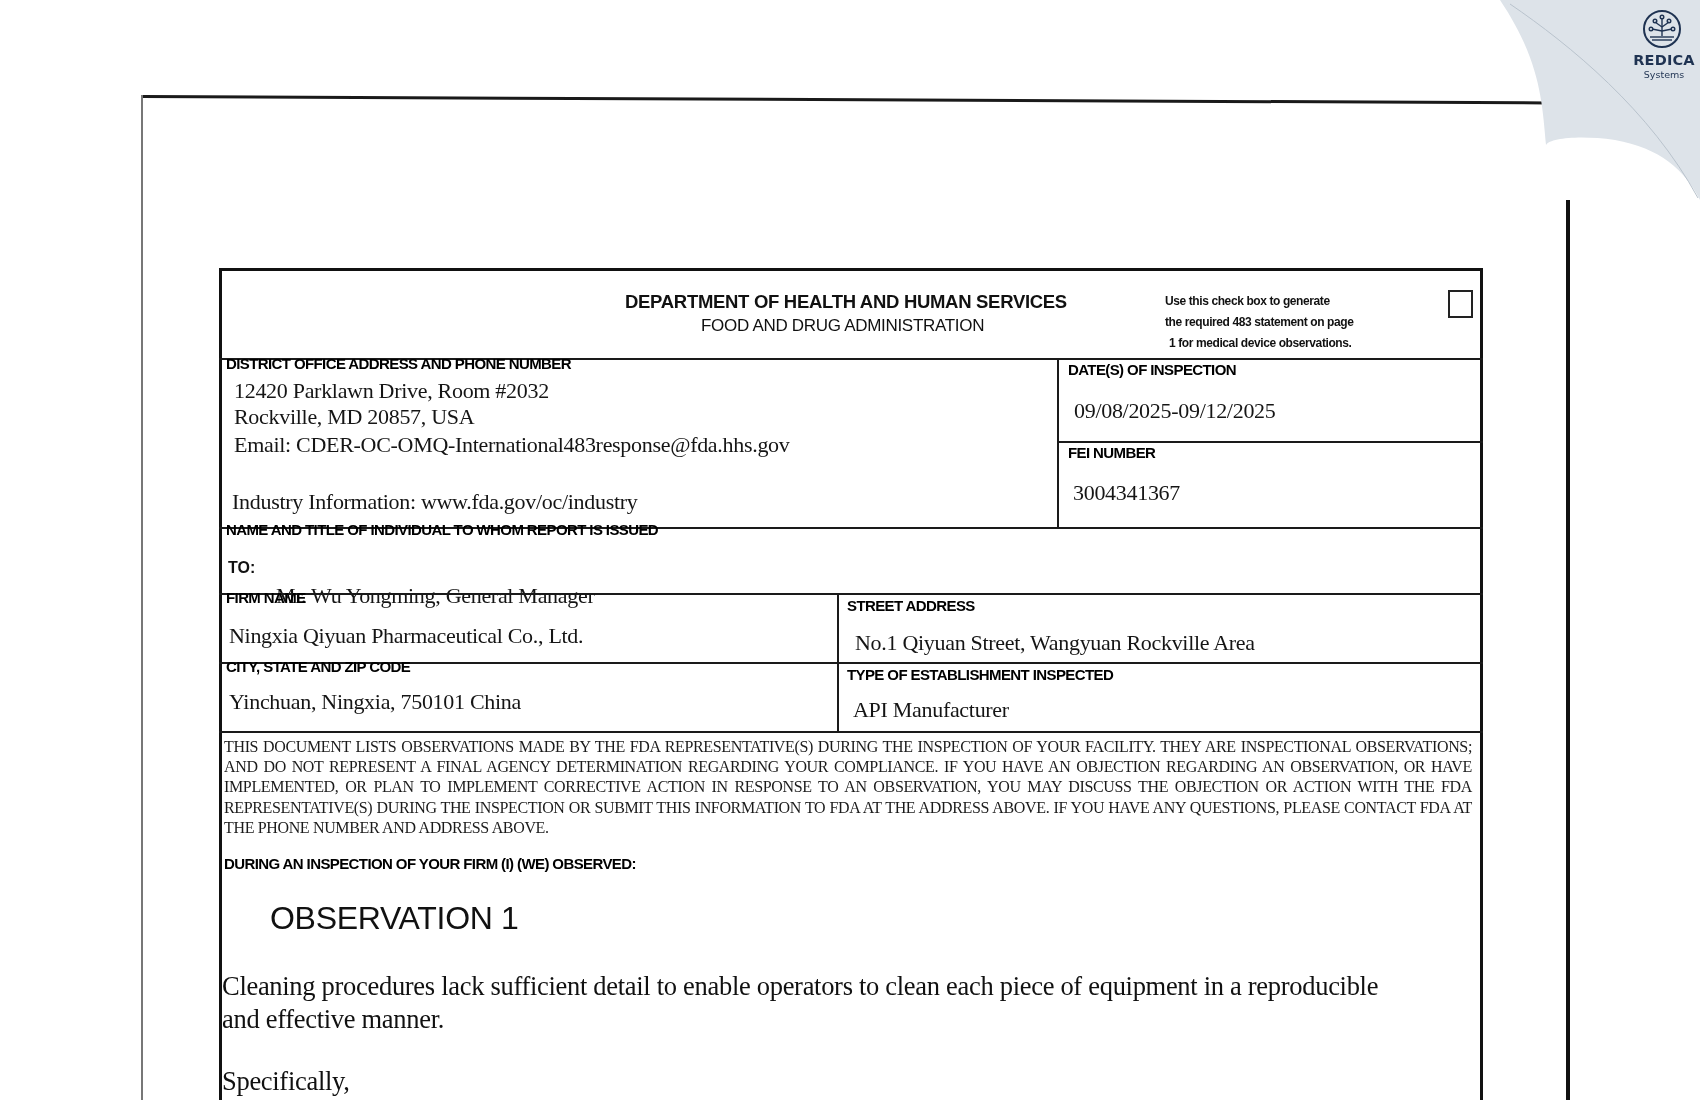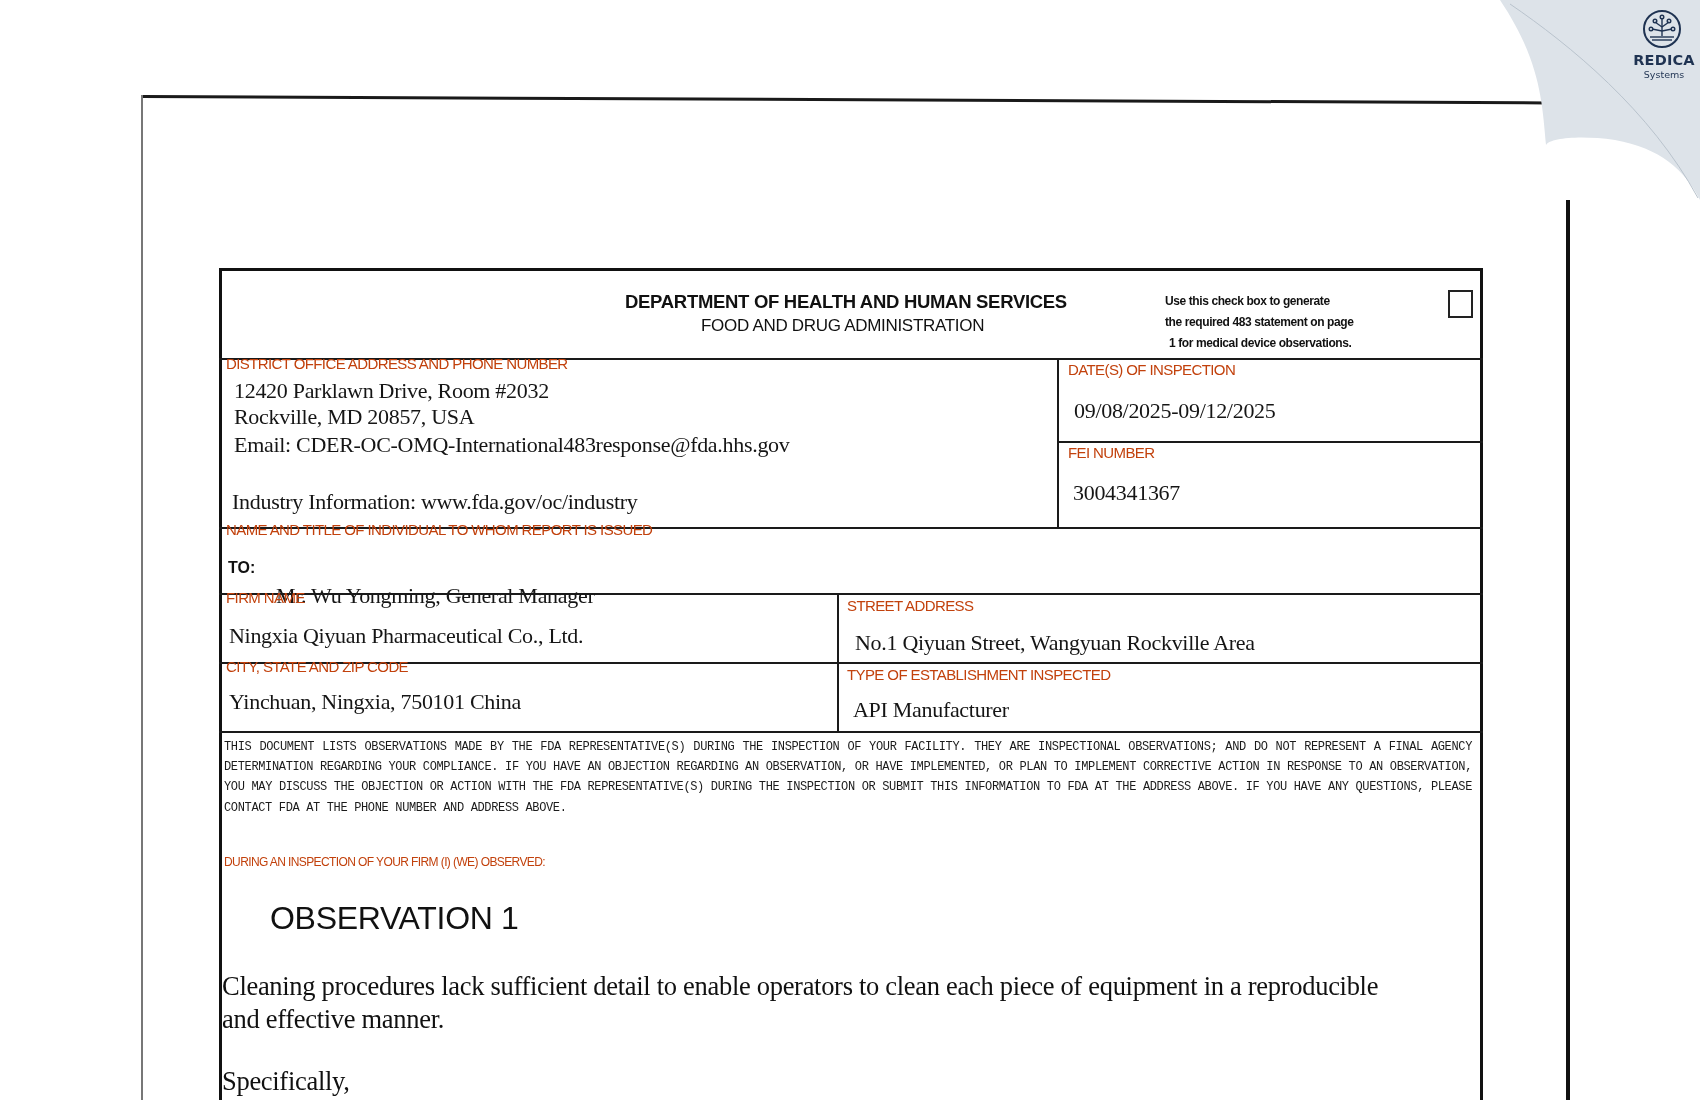--- a/index.html
+++ b/index.html
@@ -11,28 +11,28 @@
   .page-left-edge { position:absolute; left:141px; top:95px; width:2px; height:1010px; background:#777; }
   .page-right-edge { position:absolute; left:1566px; top:200px; width:4px; height:900px; background:#111; }
 
   
   .form { position:absolute; left:219px; top:268px; width:1264px; height:840px; border:3px solid #111; border-bottom:none; box-sizing:border-box; }
 
   .hline { position:absolute; height:2px; background:#1a1a1a; }
   .vline { position:absolute; width:2px; background:#1a1a1a; }
 
   .t { position:absolute; white-space:nowrap; }
-  .lbl { font-family:"Liberation Sans", sans-serif; font-size:15px; letter-spacing:-0.6px; color:#c2410c; }
+  .lbl { font-family:"Liberation Sans", sans-serif; font-size:15px; letter-spacing:-0.6px; color:#000000;font-weight:bold; }
   .val { font-family:"Liberation Serif", serif; font-size:22px; color:#151515; letter-spacing:-0.3px; }
   .hdr-bold { font-family:"Liberation Sans", sans-serif; font-weight:bold; font-size:18.5px; letter-spacing:-0.3px; }
   .hdr-sub { font-family:"Liberation Sans", sans-serif; font-size:17px; letter-spacing:-0.3px; }
   .note { font-family:"Liberation Sans", sans-serif; font-size:12px; line-height:20px; letter-spacing:-0.4px;font-weight:bold; }
   .checkbox { position:absolute; left:1448px; top:290px; width:25px; height:28px; border:2px solid #222; background:#fff; box-sizing:border-box; cursor:pointer; }
 
-  .disclaimer { position:absolute; left:224px; top:737px; width:1248px; font-family:Liberation Mono, monospace; font-size:12px; line-height:20.2px; letter-spacing:-0.35px; text-align:justify; text-align-last:left; color:#1b1b1b; text-transform:uppercase; }
+  .disclaimer { position:absolute; left:224px; top:737px; width:1248px; font-family:Liberation Serif, serif; font-size:16px; line-height:20.2px; letter-spacing:-0.35px; text-align:justify; text-align-last:left; color:#1b1b1b; text-transform:uppercase; }
   .obs-title { font-family:Liberation Sans, sans-serif; font-size:32px; letter-spacing:-0.3px;padding-left:48px; }
   .obs-body { font-family:"Liberation Serif", serif; font-size:26.5px; line-height:33px; letter-spacing:-0.3px; }
 
   
   .curl { position:absolute; left:1500px; top:0; width:200px; height:200px; }
   .brand-name { position:absolute; left:1628px; top:52px; width:72px; text-align:center; font-family:"DejaVu Sans", sans-serif; font-weight:bold; font-size:14.5px; color:#1f3352; letter-spacing:0.2px; }
   .brand-sub { position:absolute; left:1628px; top:69px; width:72px; text-align:center; font-family:"DejaVu Sans", sans-serif; font-size:9.5px; color:#1f3352; }
   .brand-logo { position:absolute; left:1642px; top:9px; width:40px; height:40px; }
 </style>
 </head>
@@ -113,18 +113,18 @@
 <div class="t lbl" style="left:226px; top:658px;">CITY, STATE AND ZIP CODE</div>
 <div class="t val" style="left:229px; top:689px;text-align:center;">Yinchuan, Ningxia, 750101 China</div>
 
 <div class="t lbl" style="left:847px; top:666px;">TYPE OF ESTABLISHMENT INSPECTED</div>
 <div class="t val" style="left:853px; top:697px;">API Manufacturer</div>
 
 <div class="hline" style="left:219px; top:731px; width:1264px;"></div>
 
 <div class="disclaimer">THIS DOCUMENT LISTS OBSERVATIONS MADE BY THE FDA REPRESENTATIVE(S) DURING THE INSPECTION OF YOUR FACILITY. THEY ARE INSPECTIONAL OBSERVATIONS; AND DO NOT REPRESENT A FINAL AGENCY DETERMINATION REGARDING YOUR COMPLIANCE. IF YOU HAVE AN OBJECTION REGARDING AN OBSERVATION, OR HAVE IMPLEMENTED, OR PLAN TO IMPLEMENT CORRECTIVE ACTION IN RESPONSE TO AN OBSERVATION, YOU MAY DISCUSS THE OBJECTION OR ACTION WITH THE FDA REPRESENTATIVE(S) DURING THE INSPECTION OR SUBMIT THIS INFORMATION TO FDA AT THE ADDRESS ABOVE. IF YOU HAVE ANY QUESTIONS, PLEASE CONTACT FDA AT THE PHONE NUMBER AND ADDRESS ABOVE.</div>
 
-<div class="t lbl" style="left:224px; top:855px; font-size:12px;">DURING AN INSPECTION OF YOUR FIRM (I) (WE) OBSERVED:</div>
+<div class="t lbl" style="left:224px; top:855px; font-size:15px;">DURING AN INSPECTION OF YOUR FIRM (I) (WE) OBSERVED:</div>
 
 <div class="t obs-title" style="left:222px; top:900px;">OBSERVATION 1</div>
 <div class="t obs-body" style="left:222px; top:970px;">Cleaning procedures lack sufficient detail to enable operators to clean each piece of equipment in a reproducible</div>
 <div class="t obs-body" style="left:222px; top:1003px;">and effective manner.</div>
 <div class="t obs-body" style="left:222px; top:1065px;">Specifically,</div>
 
 </body></html>

